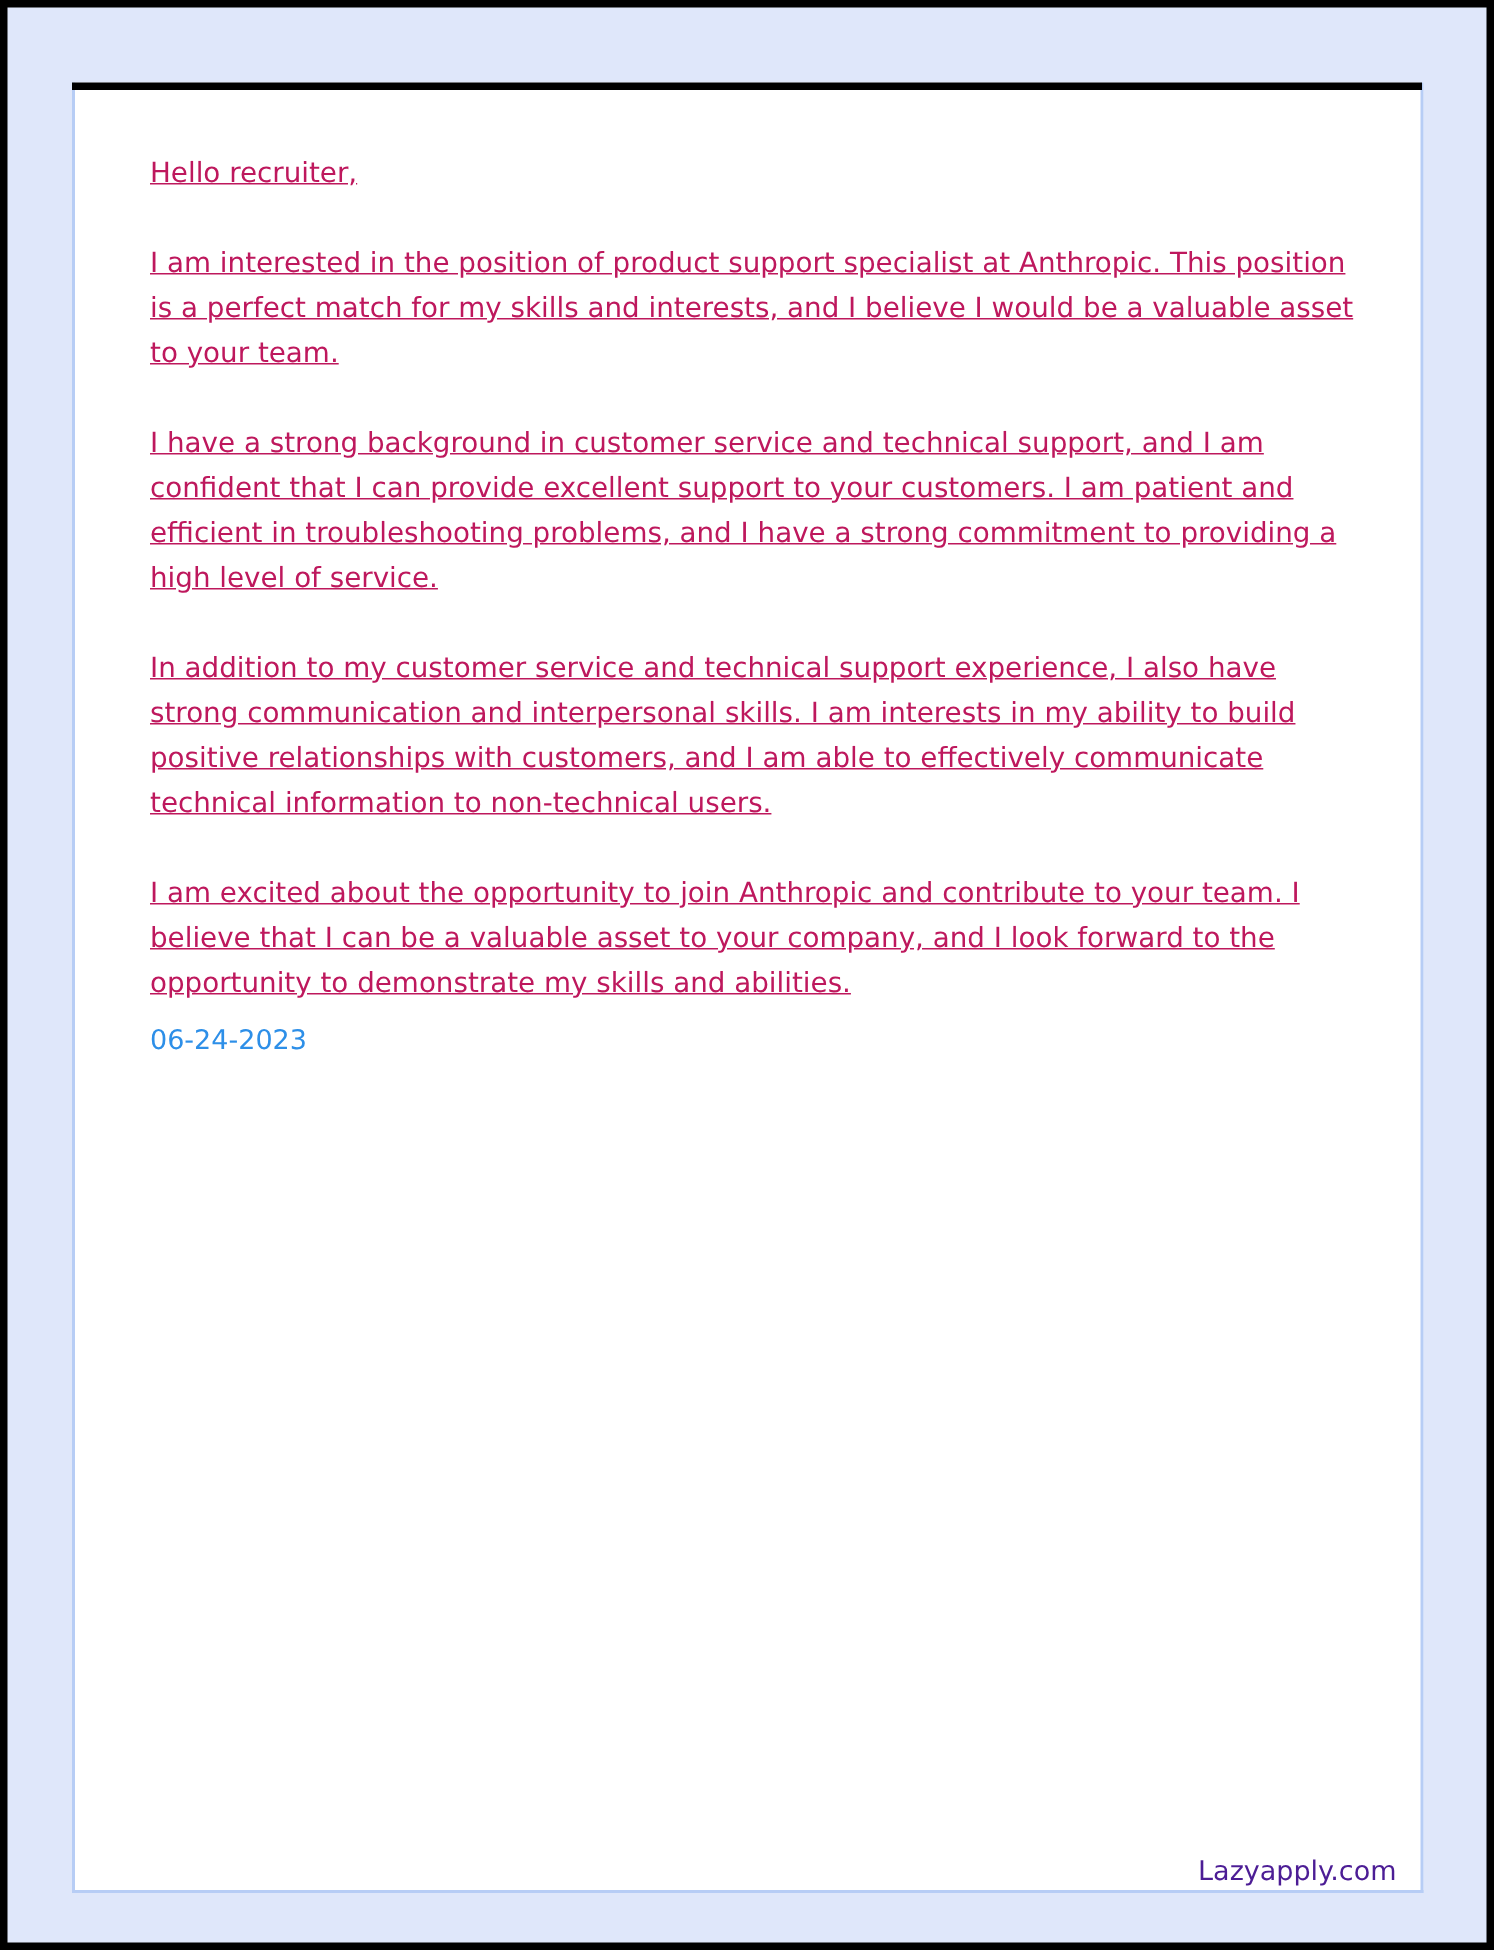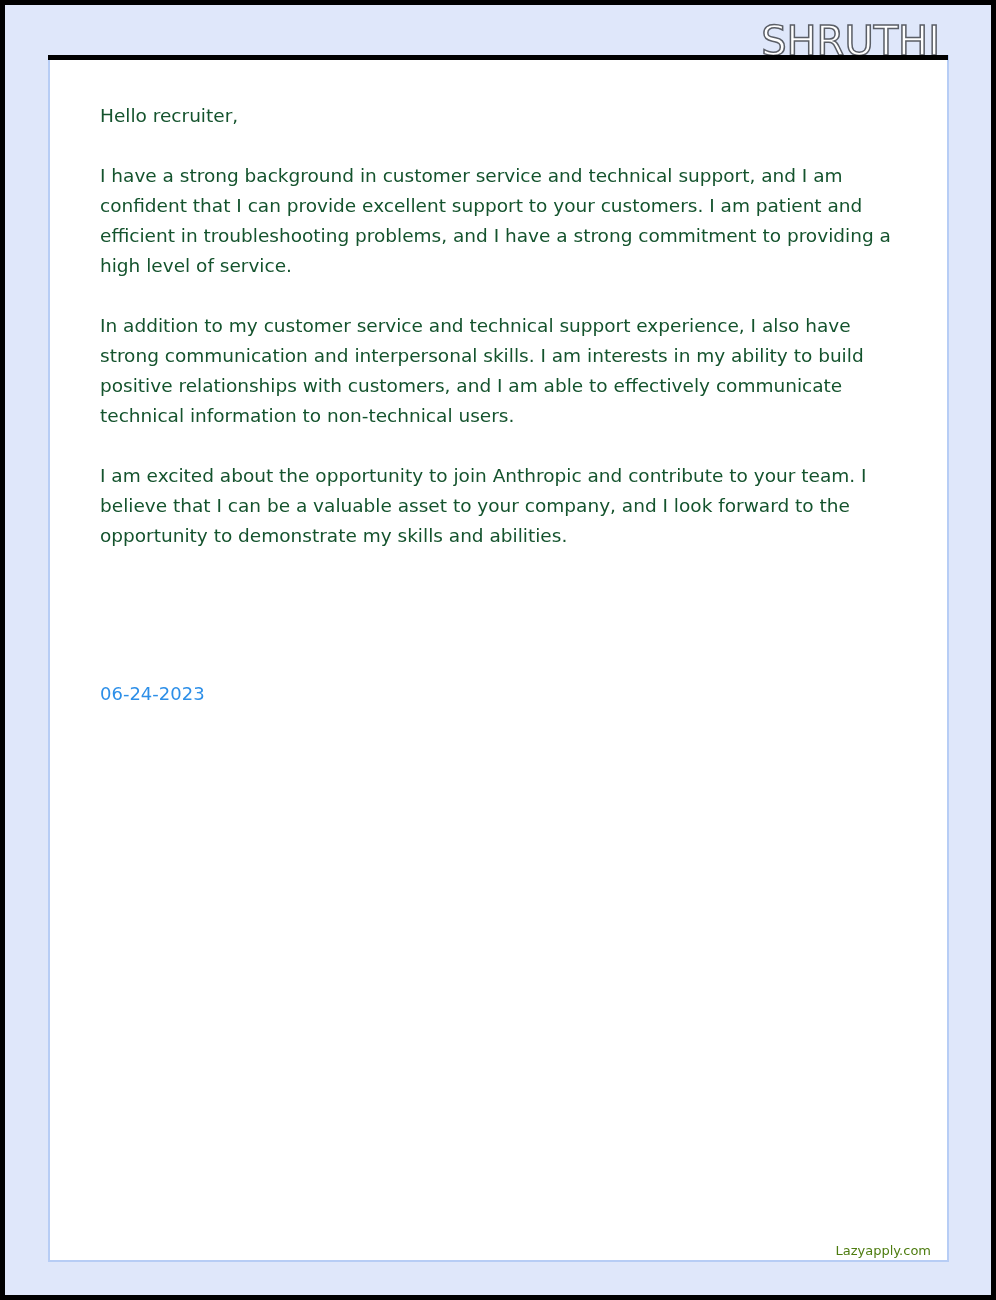--- a/index.html
+++ b/index.html
@@ -1,33 +1,33 @@
 <!DOCTYPE html>
 <html><head>
 <meta charset="utf-8">
 <style>
   html, body { margin:0; padding:0; }
   body { width:996px; height:1300px; background:#000; position:relative; overflow:hidden; font-family:"DejaVu Sans", sans-serif; }
   .frame { position:absolute; left:5px; top:5px; width:986px; height:1290px; background:#dfe7fa; }
   .name { position:absolute; right:51px; top:12px; font-size:40px; line-height:48px; color:#fff; -webkit-text-stroke:1.5px #5a5e66; font-family:"DejaVu Sans", sans-serif; letter-spacing:0px; }
   .page { position:absolute; left:43px; top:50px; width:897px; height:1205px; background:#fff; border:2px solid #b7cdf5; border-top:none; }
   .topbar { position:absolute; left:43px; top:50px; width:900px; height:5px; background:#000; }
-  .body-text { position:absolute; left:95px; top:96px; width:805px; font-size:18.5px; line-height:30px; color:#14532d; }
+  .body-text { position:absolute; left:95px; top:96px; width:805px; font-size:18.5px; line-height:30px; color:#be185d;text-decoration:underline; }
   .body-text p { margin:0 0 30px 0; }
   .date { position:absolute; left:95px; top:678px; font-size:18px; color:#2d8fe8; }
-  .footer { position:absolute; right:60px; bottom:37px; font-size:13px; color:#4d7c0f; }
+  .footer { position:absolute; right:60px; bottom:37px; font-size:18px; color:#4c1d95; }
 </style>
 </head>
 <body>
 
 <div class="frame">
-  <div class="name">SHRUTHI</div>
   <div class="page"></div>
   <div class="topbar"></div>
   <div class="body-text">
     <p>Hello recruiter,</p>
+    <p>I am interested in the position of product support specialist at Anthropic. This position is a perfect match for my skills and interests, and I believe I would be a valuable asset to your team.</p>
     <p>I have a strong background in customer service and technical support, and I am confident that I can provide excellent support to your customers. I am patient and efficient in troubleshooting problems, and I have a strong commitment to providing a high level of service.</p>
     <p>In addition to my customer service and technical support experience, I also have strong communication and interpersonal skills. I am interests in my ability to build positive relationships with customers, and I am able to effectively communicate technical information to non-technical users.</p>
     <p style="margin-bottom:11px">I am excited about the opportunity to join Anthropic and contribute to your team. I believe that I can be a valuable asset to your company, and I look forward to the opportunity to demonstrate my skills and abilities.</p>
   </div>
   <div class="date">06-24-2023</div>
   <div class="footer">Lazyapply.com</div>
 </div>
 
 </body></html>

